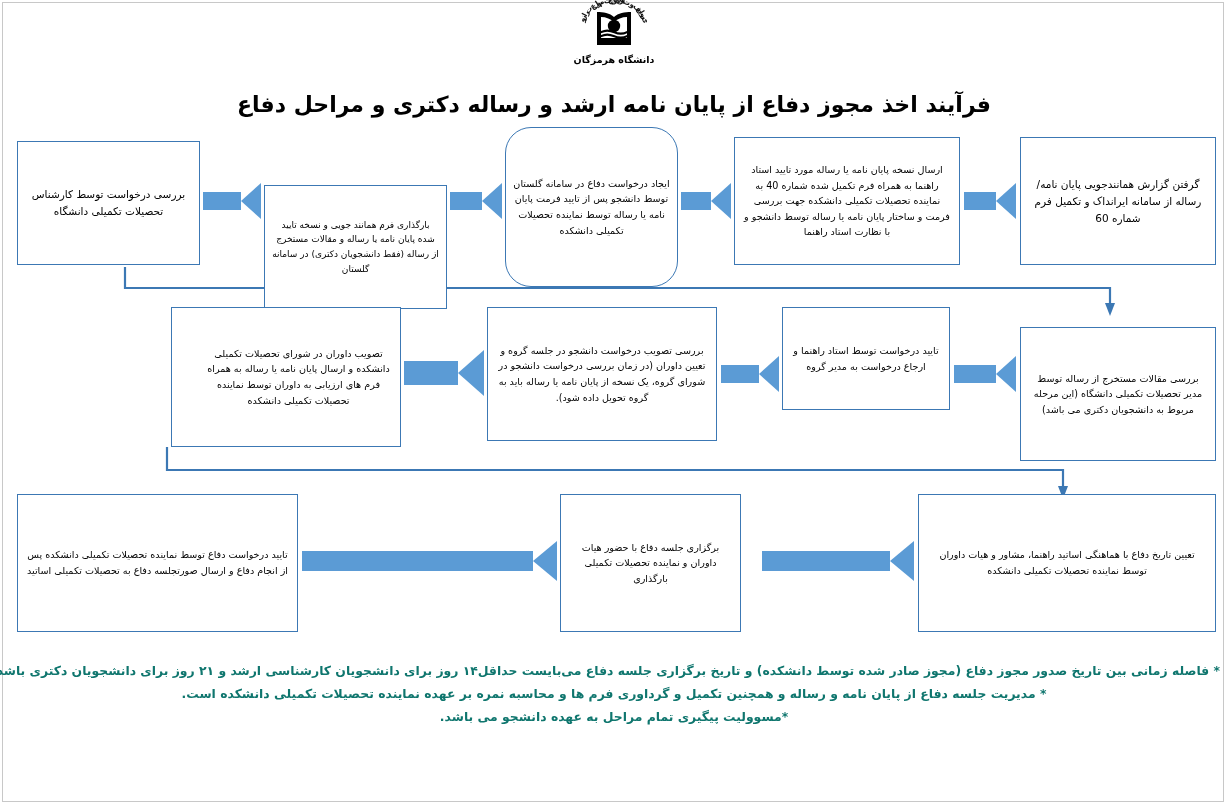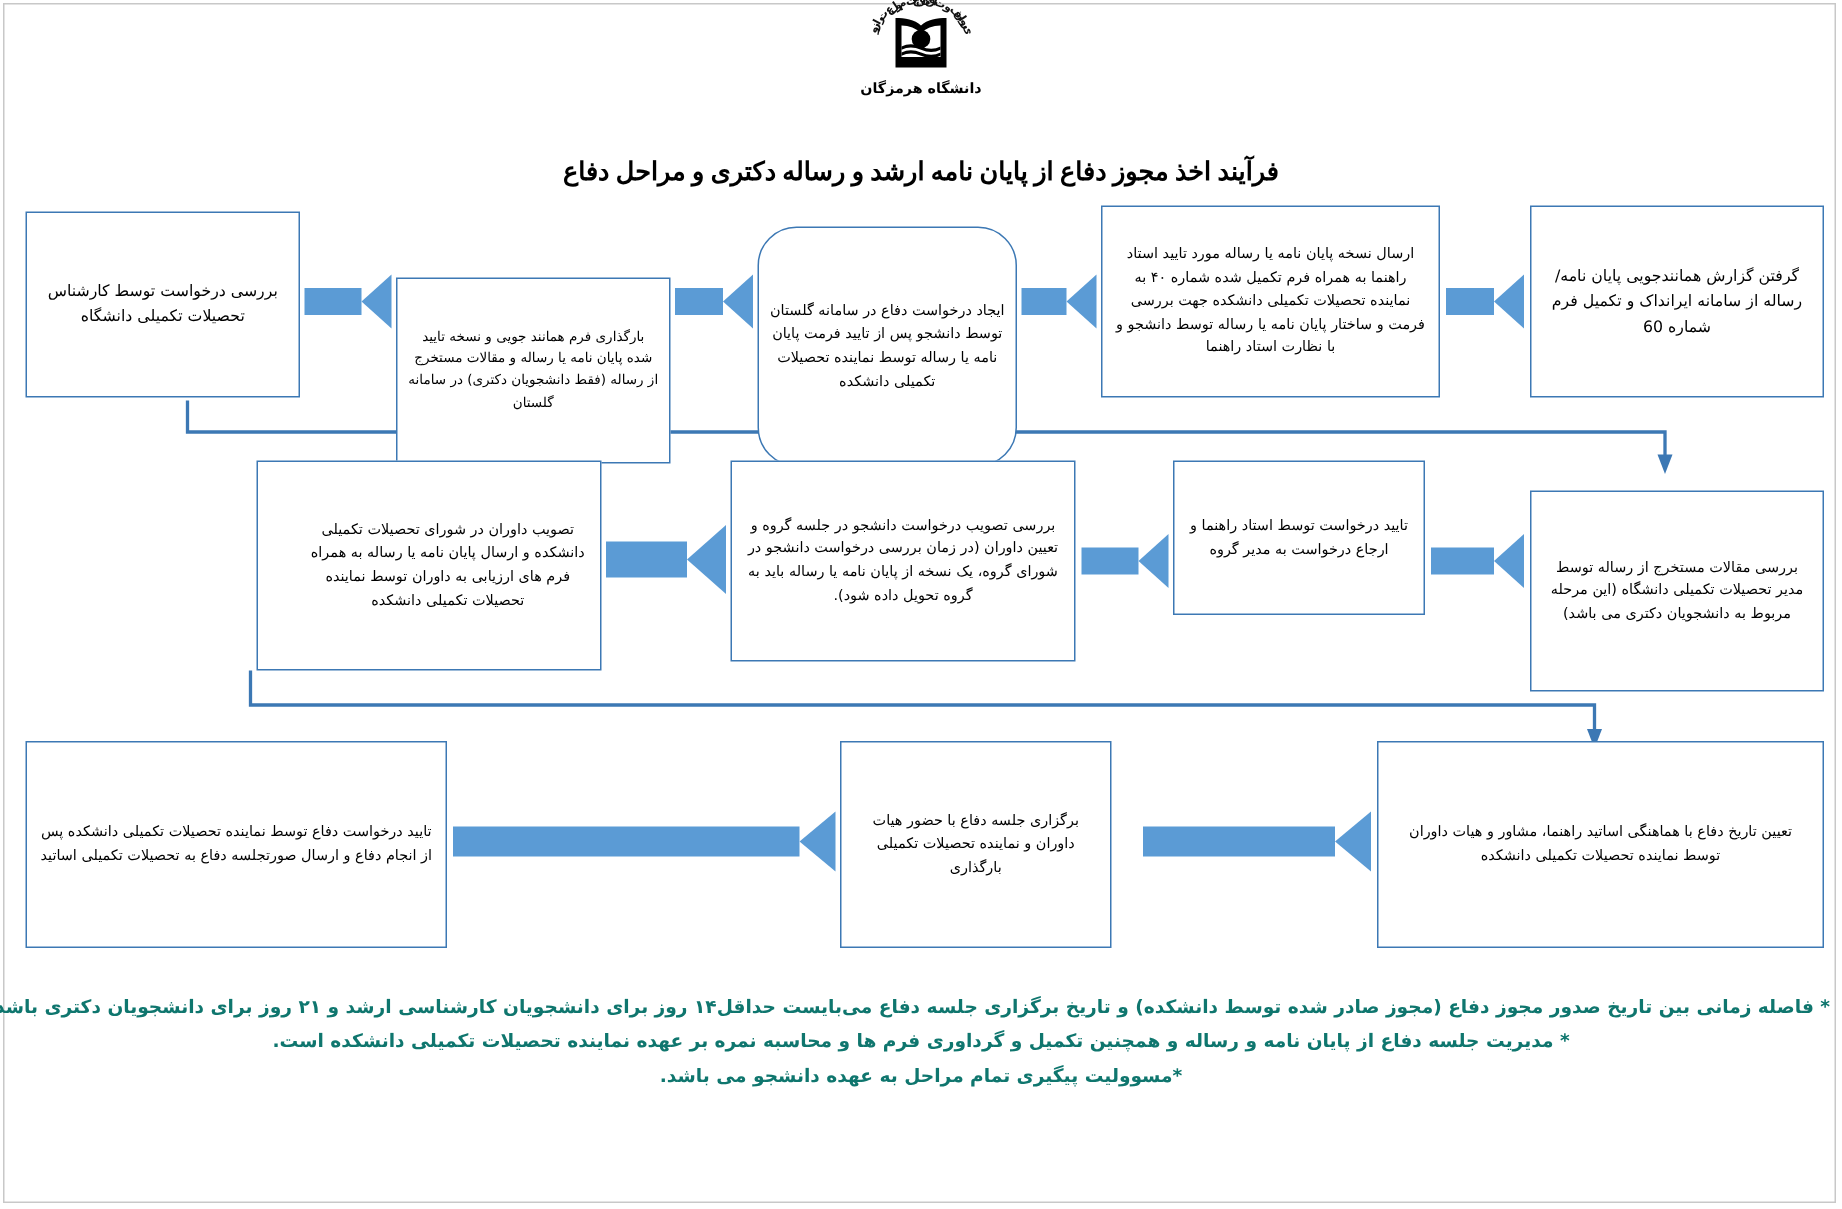--- a/index.html
+++ b/index.html
@@ -58,27 +58,26 @@
     font-size: 9.5px;
     font-weight: bold;
     color: #000;
     margin-top: 4px;
     letter-spacing: 0px;
   }
   
   #chart-title {
     position: absolute;
     left: 0;
-    top: 104px;
-    width: 1228px;
-    text-align: center;
-    font-size: 17px;
+    top: 92px;
+    width: 1228px;
+    text-align: center;
+    font-size: 22px;
     font-weight: bold;
     color: #000;
-    font-family: Liberation Serif, serif;
   }
   
   .node {
     position: absolute;
     box-sizing: border-box;
     border: 1px solid #3c78b4;
     background: #ffffff;
     display: flex;
     align-items: center;
     justify-content: center;
@@ -204,28 +203,28 @@
     <polygon points="1063,499 1058,486 1068,486" fill="#3c78b4"></polygon>
   </svg>
 
   <div class="node" style="right:12px; top:137px; width:196px; height:128px;">گرفتن گزارش همانندجویی  پایان نامه/ رساله از سامانه ایرانداک و تکمیل فرم شماره 60</div>
 
   <div class="arrow-left" style="right:212px; top:183px; width:52px; height:36px;">
     <div class="head"></div>
     <div class="shaft"></div>
   </div>
 
-  <div class="node sm" style="right:268px; top:137px; width:226px; height:128px;">ارسال نسخه پایان نامه یا رساله مورد تایید استاد راهنما به همراه فرم تکمیل شده شماره ۴۰ به نماینده تحصیلات تکمیلی دانشکده جهت بررسی فرمت و ساختار پایان نامه یا رساله توسط دانشجو و با نظارت استاد راهنما</div>
+  <div class="node sm" style="right:268px; top:137px; width:226px; height:128px;">ارسال نسخه پایان نامه یا رساله مورد تایید استاد راهنما به همراه فرم تکمیل شده شماره 40 به نماینده تحصیلات تکمیلی دانشکده جهت بررسی فرمت و ساختار پایان نامه یا رساله توسط دانشجو و با نظارت استاد راهنما</div>
 
   <div class="arrow-left" style="right:497px; top:183px; width:50px; height:36px;">
     <div class="head"></div>
     <div class="shaft"></div>
   </div>
 
-  <div class="node sm" style="right:550px; top:151px; width:173px; height:160px;border-radius:26px;">ایجاد درخواست دفاع در سامانه گلستان توسط دانشجو پس از تایید فرمت پایان نامه یا رساله توسط نماینده تحصیلات تکمیلی دانشکده</div>
+  <div class="node sm" style="right:550px; top:127px; width:173px; height:160px;border-radius:26px;">ایجاد درخواست دفاع در سامانه گلستان توسط دانشجو پس از تایید فرمت پایان نامه یا رساله توسط نماینده تحصیلات تکمیلی دانشکده</div>
 
   <div class="arrow-left" style="right:726px; top:183px; width:52px; height:36px;">
     <div class="head"></div>
     <div class="shaft"></div>
   </div>
 
   <div class="node xs" style="right:781px; top:141px; width:183px; height:124px;margin-top:44px;">بارگذاری فرم همانند جویی و نسخه تایید شده پایان نامه یا رساله و مقالات مستخرج از رساله (فقط دانشجویان دکتری) در سامانه گلستان</div>
 
   <div class="arrow-left" style="right:967px; top:183px; width:58px; height:36px;">
     <div class="head"></div>

